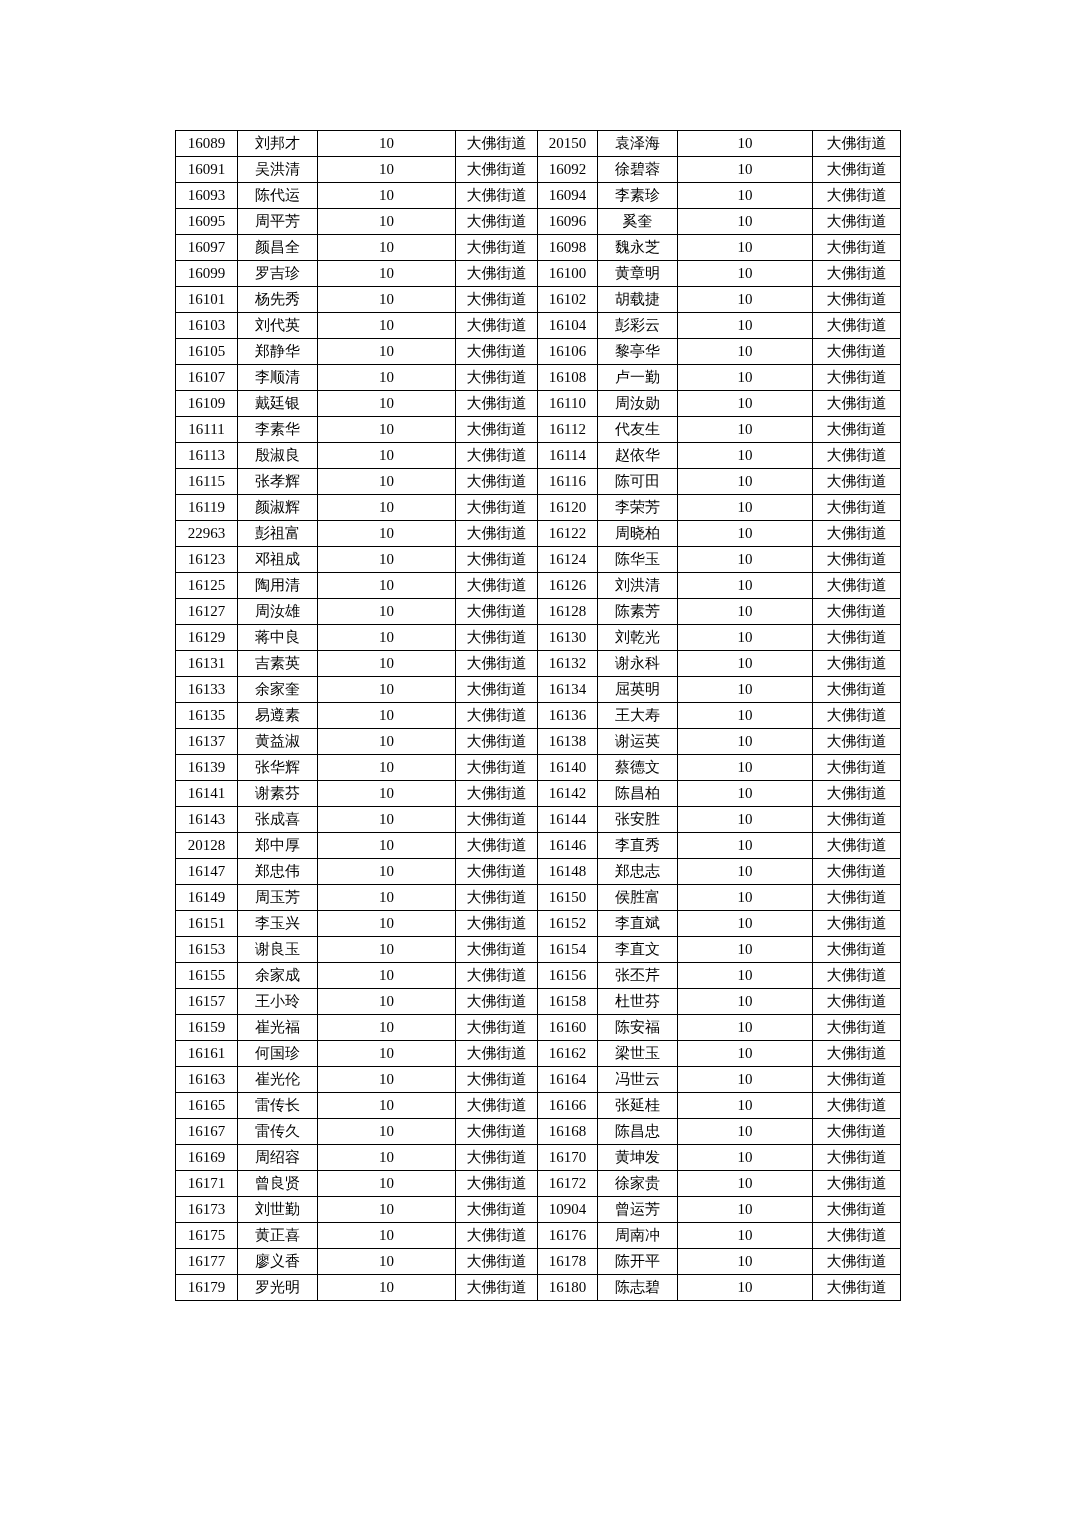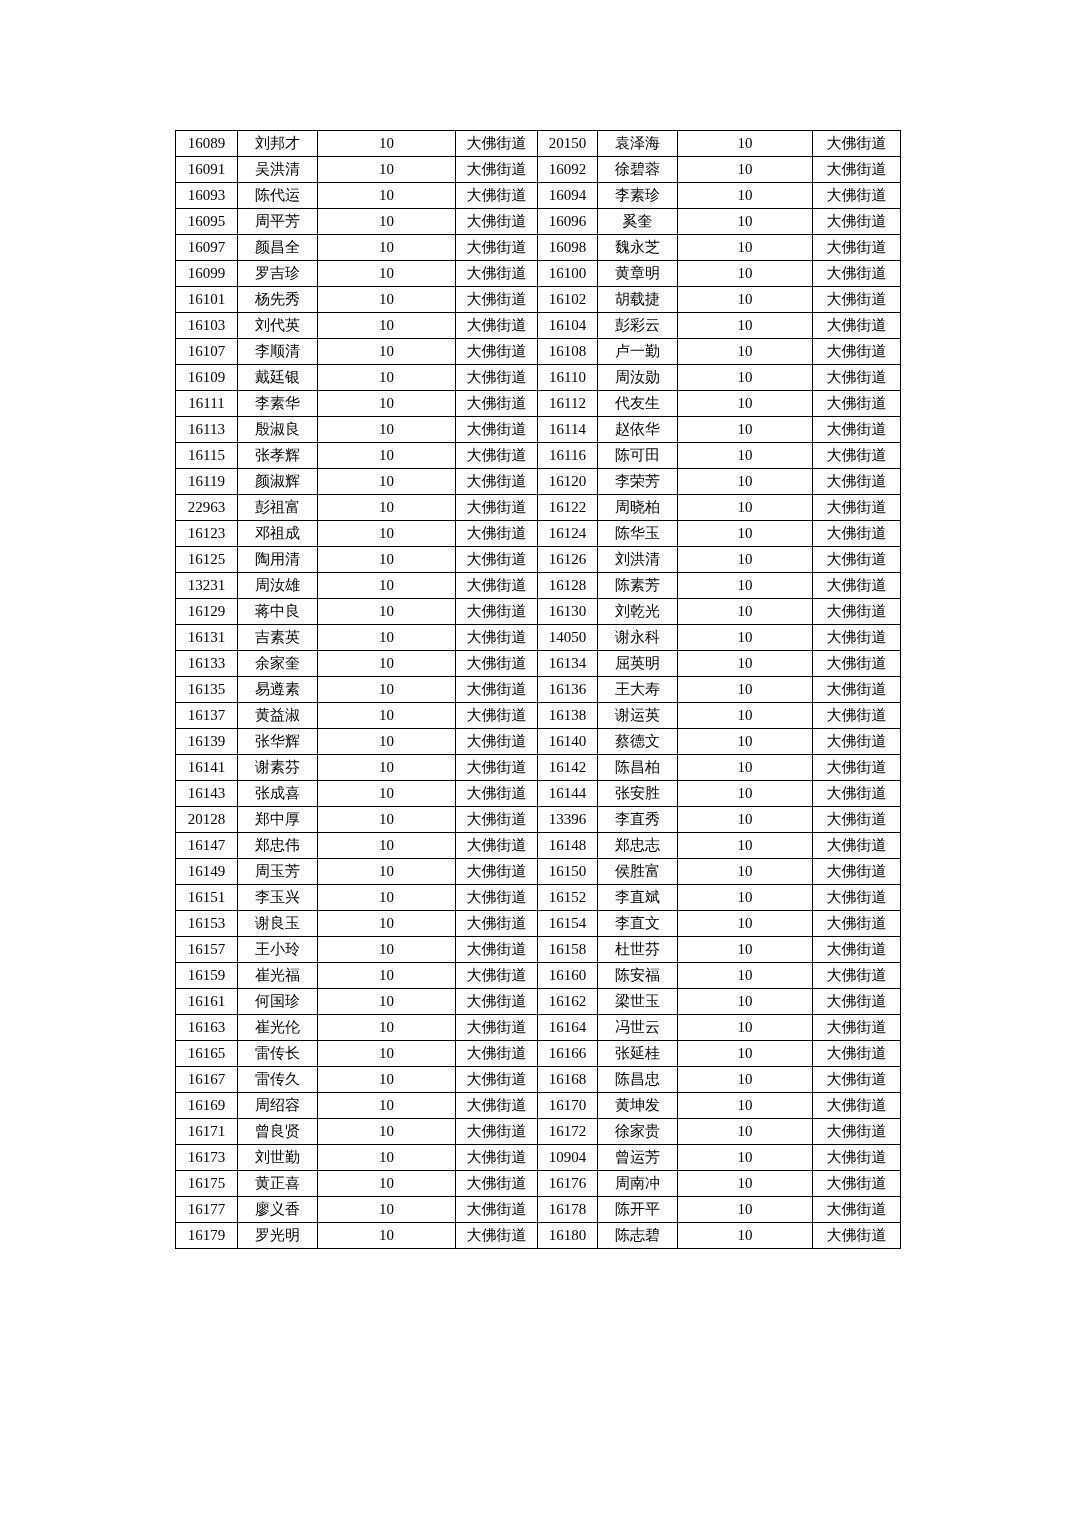--- a/index.html
+++ b/index.html
@@ -130,20 +130,30 @@
           <td>16103</td>
           <td>刘代英</td>
           <td>10</td>
           <td>大佛街道</td>
           <td>16104</td>
           <td>彭彩云</td>
           <td>10</td>
           <td>大佛街道</td>
         </tr>
         <tr>
+          <td>16105</td>
+          <td>郑静华</td>
+          <td>10</td>
+          <td>大佛街道</td>
+          <td>16106</td>
+          <td>黎亭华</td>
+          <td>10</td>
+          <td>大佛街道</td>
+        </tr>
+        <tr>
           <td>16107</td>
           <td>李顺清</td>
           <td>10</td>
           <td>大佛街道</td>
           <td>16108</td>
           <td>卢一勤</td>
           <td>10</td>
           <td>大佛街道</td>
         </tr>
         <tr>
@@ -220,21 +230,21 @@
           <td>16125</td>
           <td>陶用清</td>
           <td>10</td>
           <td>大佛街道</td>
           <td>16126</td>
           <td>刘洪清</td>
           <td>10</td>
           <td>大佛街道</td>
         </tr>
         <tr>
-          <td>13231</td>
+          <td>16127</td>
           <td>周汝雄</td>
           <td>10</td>
           <td>大佛街道</td>
           <td>16128</td>
           <td>陈素芳</td>
           <td>10</td>
           <td>大佛街道</td>
         </tr>
         <tr>
           <td>16129</td>
@@ -244,21 +254,21 @@
           <td>16130</td>
           <td>刘乾光</td>
           <td>10</td>
           <td>大佛街道</td>
         </tr>
         <tr>
           <td>16131</td>
           <td>吉素英</td>
           <td>10</td>
           <td>大佛街道</td>
-          <td>14050</td>
+          <td>16132</td>
           <td>谢永科</td>
           <td>10</td>
           <td>大佛街道</td>
         </tr>
         <tr>
           <td>16133</td>
           <td>余家奎</td>
           <td>10</td>
           <td>大佛街道</td>
           <td>16134</td>
@@ -314,21 +324,21 @@
           <td>16144</td>
           <td>张安胜</td>
           <td>10</td>
           <td>大佛街道</td>
         </tr>
         <tr>
           <td>20128</td>
           <td>郑中厚</td>
           <td>10</td>
           <td>大佛街道</td>
-          <td>13396</td>
+          <td>16146</td>
           <td>李直秀</td>
           <td>10</td>
           <td>大佛街道</td>
         </tr>
         <tr>
           <td>16147</td>
           <td>郑忠伟</td>
           <td>10</td>
           <td>大佛街道</td>
           <td>16148</td>
@@ -356,20 +366,30 @@
           <td>10</td>
           <td>大佛街道</td>
         </tr>
         <tr>
           <td>16153</td>
           <td>谢良玉</td>
           <td>10</td>
           <td>大佛街道</td>
           <td>16154</td>
           <td>李直文</td>
+          <td>10</td>
+          <td>大佛街道</td>
+        </tr>
+        <tr>
+          <td>16155</td>
+          <td>余家成</td>
+          <td>10</td>
+          <td>大佛街道</td>
+          <td>16156</td>
+          <td>张丕芹</td>
           <td>10</td>
           <td>大佛街道</td>
         </tr>
         <tr>
           <td>16157</td>
           <td>王小玲</td>
           <td>10</td>
           <td>大佛街道</td>
           <td>16158</td>
           <td>杜世芬</td>

